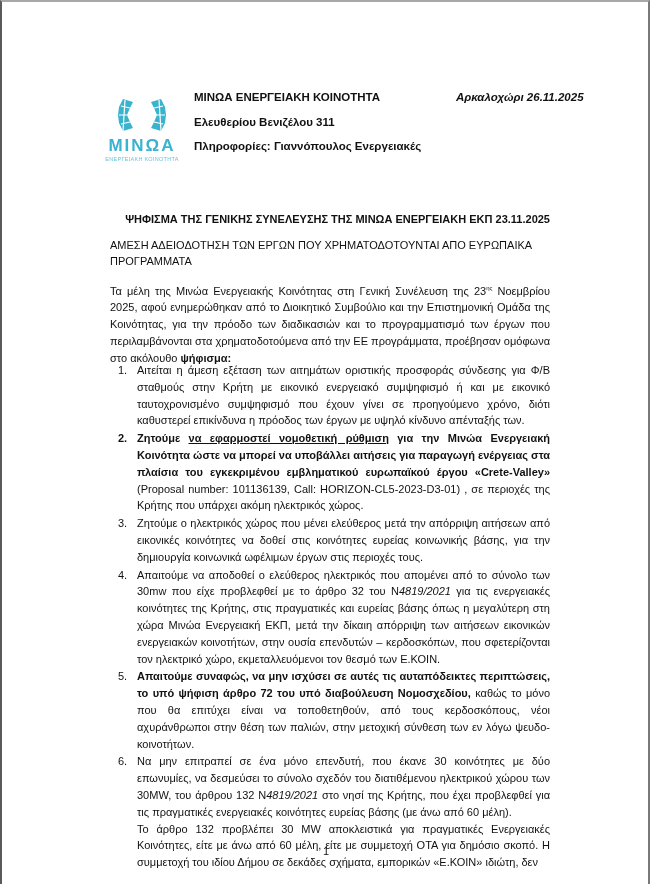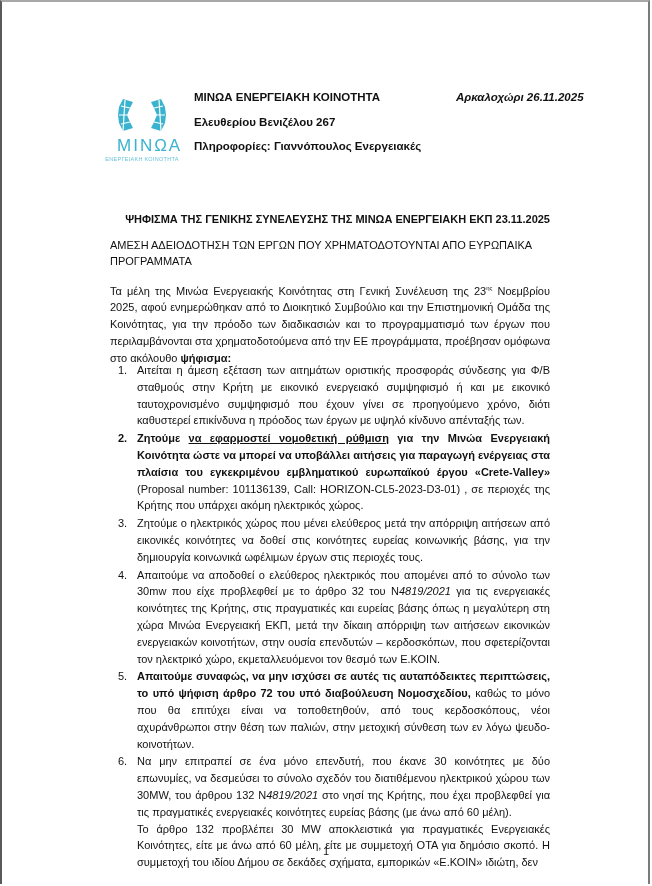--- a/index.html
+++ b/index.html
@@ -3,22 +3,22 @@
 <meta charset="utf-8">
 <style>
   html, body { margin: 0; padding: 0; background: #ffffff; }
   body { width: 652px; height: 886px; overflow: hidden; position: relative;
          font-family: "Liberation Sans", "DejaVu Sans", sans-serif; color: #111; }
   .frame { position: absolute; left: 0; top: 0; width: 650px; height: 884px;
            border-top: 2px solid #a8a8a8; border-left: 2px solid #5a5a5a;
            border-right: 2px solid #7a7a7a; box-sizing: border-box; }
   .logo { position: absolute; left: 104px; top: 96px; width: 76px; height: 68px; }
   .logo svg { display: block; margin: 0 auto; }
-  .logo-name { position: absolute; left: 0; top: 40px; width: 76px; 
-               font-weight: normal; font-size: 17px; color: #3ab3cf; letter-spacing: 2px; margin-left: 13px; }
+  .logo-name { position: absolute; left: 0; top: 40px; width: 76px; text-align: center;
+               font-weight: bold; font-size: 17px; color: #3ab3cf; letter-spacing: 2px; }
   .logo-sub { position: absolute; left: 0; top: 60px; width: 76px; text-align: center;
               font-size: 5.5px; color: #6ac3d8; letter-spacing: 0.3px; }
   .hdr { position: absolute; left: 194px; font-size: 11.5px; font-weight: bold; }
   .hdr-date { position: absolute; left: 424px; top: 91px; font-size: 11.5px; font-weight: bold; font-style: italic; margin-left: 32px; }
   .title { position: absolute; left: 110px; width: 440px; top: 213px; text-align: right;
            font-size: 11px; font-weight: bold; }
   .subtitle { position: absolute; left: 110px; top: 237px; width: 440px; font-size: 11px; line-height: 16px; }
   .para { position: absolute; left: 110px; top: 280px; width: 440px; font-size: 11px;
           line-height: 16.8px; text-align: justify; }
   .list { position: absolute; left: 110px; top: 362px; width: 440px; margin: 0; padding: 0; list-style: none;
@@ -46,21 +46,21 @@
       <path d="M4 10 L13 12 M2 19 L10 19 M4 28 L13 26 M8 4 L6 35"></path>
       <path d="M46 10 L37 12 M48 19 L40 19 M46 28 L37 26 M42 4 L44 35"></path>
     </g>
   </svg>
   <div class="logo-name">ΜΙΝΩΑ</div>
   <div class="logo-sub">ΕΝΕΡΓΕΙΑΚΗ ΚΟΙΝΟΤΗΤΑ</div>
 </div>
 
 <div class="hdr" style="top:91px">ΜΙΝΩΑ ΕΝΕΡΓΕΙΑΚΗ ΚΟΙΝΟΤΗΤΑ</div>
 <div class="hdr-date">Αρκαλοχώρι 26.11.2025</div>
-<div class="hdr" style="top:116px">Ελευθερίου Βενιζέλου 267</div>
+<div class="hdr" style="top:116px">Ελευθερίου Βενιζέλου 311</div>
 <div class="hdr" style="top:140px">Πληροφορίες:  Γιαννόπουλος Ενεργειακές</div>
 
 <div class="title">ΨΗΦΙΣΜΑ ΤΗΣ ΓΕΝΙΚΗΣ ΣΥΝΕΛΕΥΣΗΣ ΤΗΣ ΜΙΝΩΑ ΕΝΕΡΓΕΙΑΚΗ ΕΚΠ 23.11.2025</div>
 <div class="subtitle">ΑΜΕΣΗ ΑΔΕΙΟΔΟΤΗΣΗ ΤΩΝ ΕΡΓΩΝ ΠΟΥ ΧΡΗΜΑΤΟΔΟΤΟΥΝΤΑΙ ΑΠΟ ΕΥΡΩΠΑΙΚΑ ΠΡΟΓΡΑΜΜΑΤΑ</div>
 
 <div class="para"><span>Τα μέλη της Μινώα Ενεργειακής Κοινότητας στη Γενική Συνέλευση της 23</span><sup>ης</sup><span> Νοεμβρίου 2025, αφού ενημερώθηκαν από το Διοικητικό Συμβούλιο και την Επιστημονική Ομάδα της Κοινότητας, για την πρόοδο των διαδικασιών  και το προγραμματισμό των έργων που περιλαμβάνονται στα χρηματοδοτούμενα από την ΕΕ προγράμματα,  προέβησαν ομόφωνα στο ακόλουθο </span><span class="b">ψήφισμα:</span></div>
 
 <ol class="list">
   <li style="margin-bottom:1px">
     <span class="num">1.</span>

